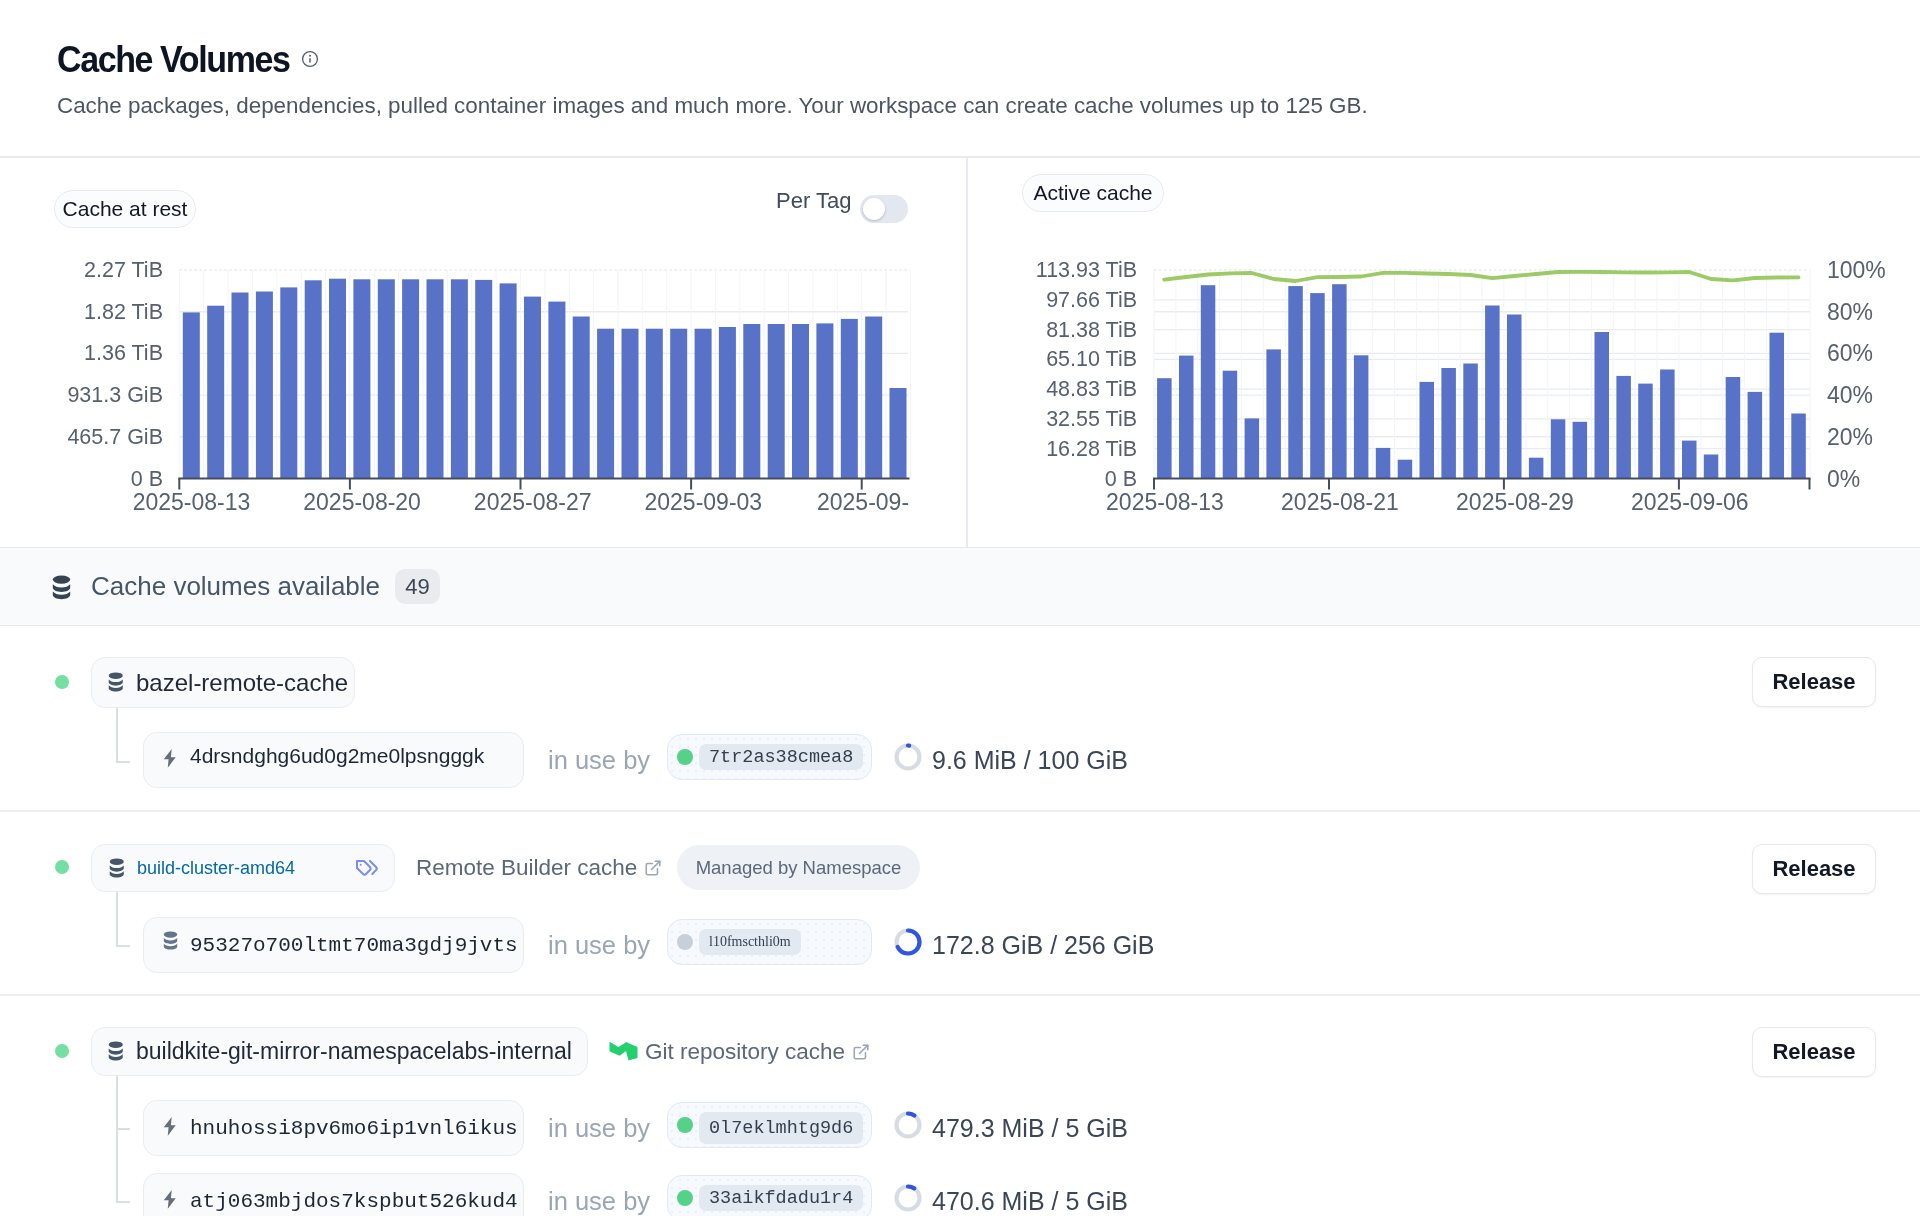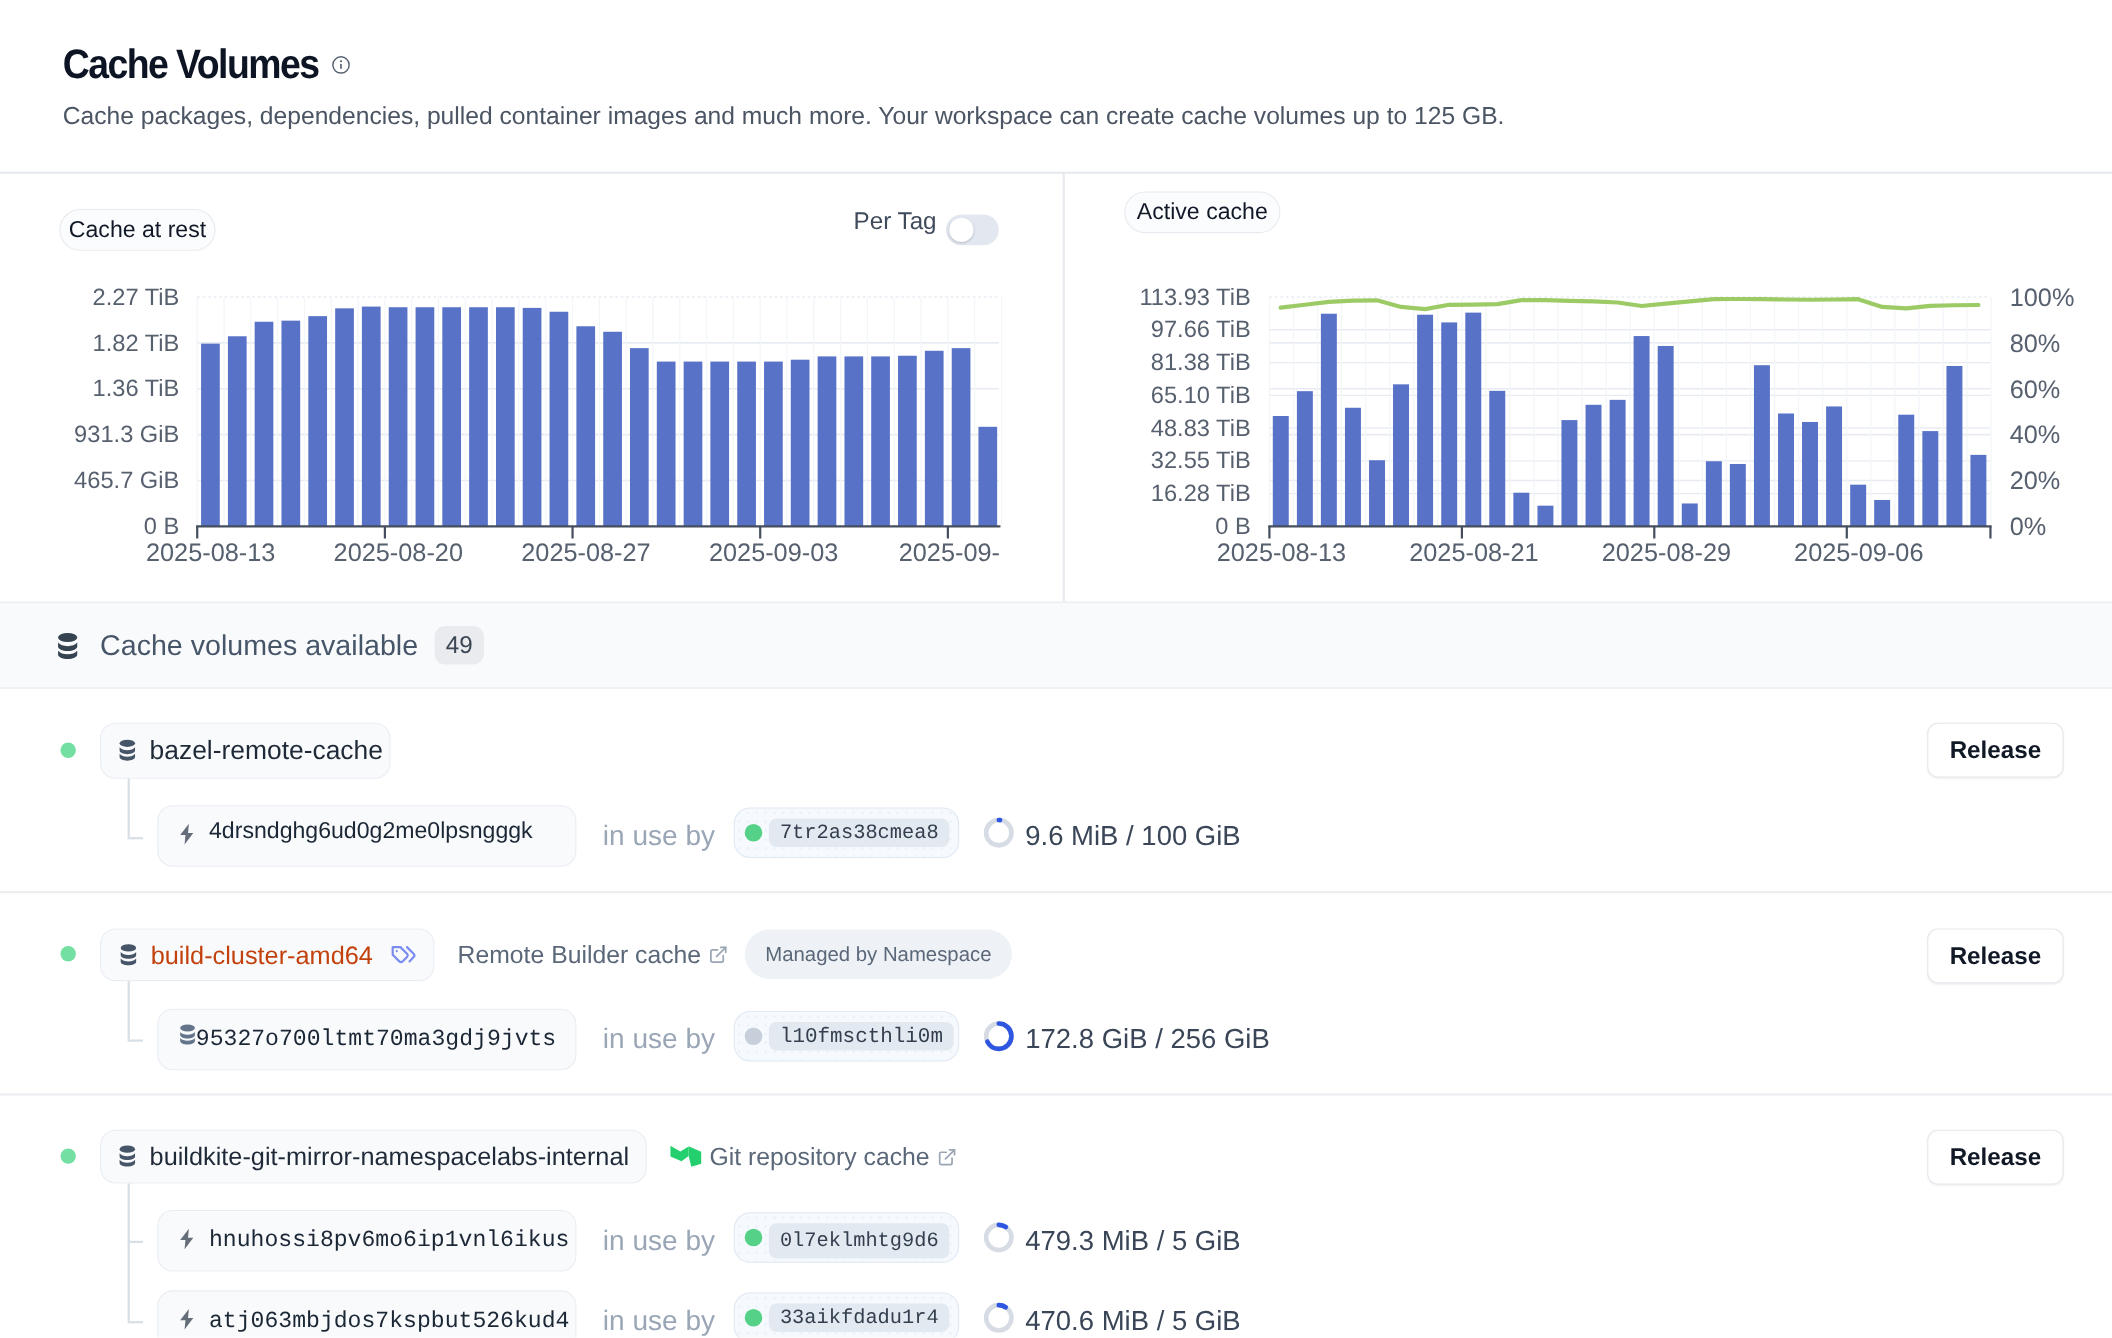--- a/index.html
+++ b/index.html
@@ -233,21 +233,21 @@
   </svg>
 <div style="position:absolute;left:932px;top:732px;height:56px;display:flex;align-items:center;font-size:25px;color:#3a4658">9.6 MiB / 100 GiB</div>
 <div style="position:absolute;left:0;top:810px;width:1920px;height:1.5px;background:#eceef1"></div>
 <div style="position:absolute;left:55px;top:860px;width:14px;height:14px;border-radius:50%;background:#74dfa2"></div>
 <div style="position:absolute;left:91px;top:844px;width:304px;height:48px;background:#f8fafc;border:1px solid #e9edf2;border-radius:14px;box-sizing:border-box"></div>
 <svg style="position:absolute;left:108px;top:858px" width="17.5" height="21" viewBox="0 0 21 26" fill="#475569">
     <ellipse cx="10.5" cy="4.6" rx="8.7" ry="4.1"></ellipse>
     <path d="M1.8 9.2c1.7 2 4.9 3.3 8.7 3.3s7-1.3 8.7-3.3v3.6c0 2.3-3.9 4.1-8.7 4.1s-8.7-1.8-8.7-4.1z"></path>
     <path d="M1.8 16.5c1.7 2 4.9 3.3 8.7 3.3s7-1.3 8.7-3.3v3.6c0 2.3-3.9 4.1-8.7 4.1s-8.7-1.8-8.7-4.1z"></path>
   </svg>
-<div style="position:absolute;left:137px;top:844px;height:48px;display:flex;align-items:center;font-size:23px;color:#c2410c">build-cluster-amd64</div>
+<div style="position:absolute;left:137px;top:844px;height:48px;display:flex;align-items:center;font-size:18px;color:#0369a1">build-cluster-amd64</div>
 <svg style="position:absolute;left:355px;top:859px" width="25" height="20" viewBox="0 0 24 20" fill="none" stroke="#7b8cf0" stroke-width="2" stroke-linecap="round" stroke-linejoin="round">
     <path d="M8.5 2H1.5v7l6 6a2.1 2.1 0 0 0 3 0l4-4a2.1 2.1 0 0 0 0-3z"></path>
     <path d="M5.2 5.7v.01"></path>
     <path d="m14.5 2 6 6a2.2 2.2 0 0 1 0 3.1L16.8 15"></path>
   </svg>
 <div style="position:absolute;left:416px;top:844px;height:48px;display:flex;align-items:center;font-size:22.5px;color:#5b6879">Remote Builder cache</div>
 <svg style="position:absolute;left:644px;top:859px" width="18" height="18" viewBox="0 0 24 24" fill="none" stroke="#9aa6b4" stroke-width="2.1" stroke-linecap="round" stroke-linejoin="round">
     <path d="M15 3h6v6"></path>
     <path d="M10 14 21 3"></path>
     <path d="M18 13v6a2 2 0 0 1-2 2H5a2 2 0 0 1-2-2V8a2 2 0 0 1 2-2h6"></path>
@@ -255,25 +255,25 @@
 <div style="position:absolute;left:677px;top:845px;width:243px;height:45px;background:#eef2f6;border-radius:23px;display:flex;align-items:center;justify-content:center;font-size:18.5px;color:#5b6879">Managed by Namespace</div>
 <div style="position:absolute;left:1752px;top:844px;width:124px;height:50px;background:#fff;border:1px solid #e5e8ec;border-radius:10px;box-shadow:0 1px 2px rgba(16,24,40,.05);display:flex;align-items:center;justify-content:center;font-size:22px;font-weight:700;color:#111826">Release</div>
 <div style="position:absolute;left:116px;top:892px;width:1.5px;height:53px;background:#d8dee6"></div>
 <div style="position:absolute;left:116px;top:945px;width:14px;height:1.5px;background:#d8dee6"></div>
 <div style="position:absolute;left:143px;top:917px;width:381px;height:56px;background:#f8fafc;border:1px solid #e9edf2;border-radius:14px;box-sizing:border-box"></div>
 <svg style="position:absolute;left:162px;top:931px" width="17" height="20" viewBox="0 0 21 26" fill="#64748b">
     <ellipse cx="10.5" cy="4.6" rx="8.7" ry="4.1"></ellipse>
     <path d="M1.8 9.2c1.7 2 4.9 3.3 8.7 3.3s7-1.3 8.7-3.3v3.6c0 2.3-3.9 4.1-8.7 4.1s-8.7-1.8-8.7-4.1z"></path>
     <path d="M1.8 16.5c1.7 2 4.9 3.3 8.7 3.3s7-1.3 8.7-3.3v3.6c0 2.3-3.9 4.1-8.7 4.1s-8.7-1.8-8.7-4.1z"></path>
   </svg>
-<div style="position:absolute;left:178px;top:917px;height:56px;display:flex;align-items:center;font-family:'Liberation Mono',monospace;font-size:21px;color:#1c2736">95327o700ltmt70ma3gdj9jvts</div>
+<div style="position:absolute;left:190px;top:917px;height:56px;display:flex;align-items:center;font-family:'Liberation Mono',monospace;font-size:21px;color:#1c2736">95327o700ltmt70ma3gdj9jvts</div>
 <div style="position:absolute;left:548px;top:917px;height:56px;display:flex;align-items:center;font-size:25.5px;color:#9aa6b6">in use by</div>
 <div style="position:absolute;left:667px;top:919px;width:205px;height:46px;border:1px solid #dfe8f3;border-radius:15px;background:#f6fafe;background-image:radial-gradient(rgba(120,150,190,.10) 1px,transparent 1px);background-size:8px 8px;box-sizing:border-box"></div>
 <div style="position:absolute;left:677px;top:934px;width:16px;height:16px;border-radius:50%;background:#c6cfda"></div>
-<div style="position:absolute;left:699px;top:929px;height:26px;padding:0 10px;background:#e3e9f0;border-radius:7px;display:flex;align-items:center;font-family:Liberation Mono, monospace;font-size:19px;color:#333f4e">l10fmscthli0m</div>
+<div style="position:absolute;left:699px;top:929px;height:26px;padding:0 10px;background:#e3e9f0;border-radius:7px;display:flex;align-items:center;font-family:Liberation Serif, serif;font-size:14px;color:#333f4e">l10fmscthli0m</div>
 <svg style="position:absolute;left:893px;top:927px" width="30" height="30" viewBox="0 0 30 30">
     <circle cx="15" cy="15" r="11.5" fill="none" stroke="#d7dce4" stroke-width="4.2"></circle>
     <circle cx="15" cy="15" r="11.5" fill="none" stroke="#2e56e0" stroke-width="4.2" stroke-linecap="round" stroke-dasharray="48.77 72.26" transform="rotate(-90 15 15)"></circle>
   </svg>
 <div style="position:absolute;left:932px;top:917px;height:56px;display:flex;align-items:center;font-size:25px;color:#3a4658">172.8 GiB / 256 GiB</div>
 <div style="position:absolute;left:0;top:994px;width:1920px;height:1.5px;background:#eceef1"></div>
 <div style="position:absolute;left:55px;top:1044px;width:14px;height:14px;border-radius:50%;background:#74dfa2"></div>
 <div style="position:absolute;left:91px;top:1027px;width:497px;height:49px;background:#f8fafc;border:1px solid #e9edf2;border-radius:14px;box-sizing:border-box"></div>
 <svg style="position:absolute;left:107px;top:1041px" width="17.5" height="21" viewBox="0 0 21 26" fill="#475569">
     <ellipse cx="10.5" cy="4.6" rx="8.7" ry="4.1"></ellipse>

